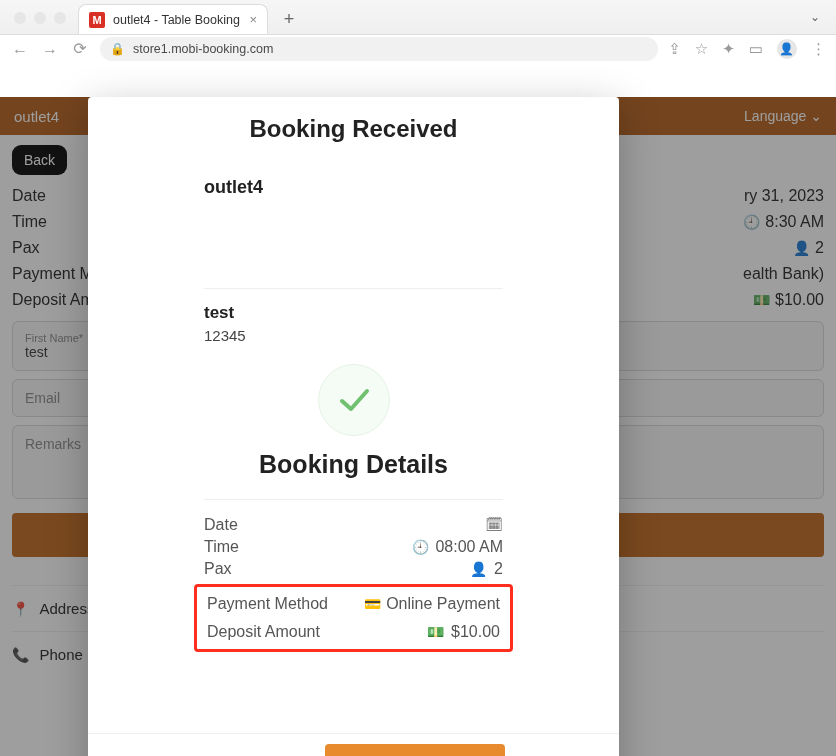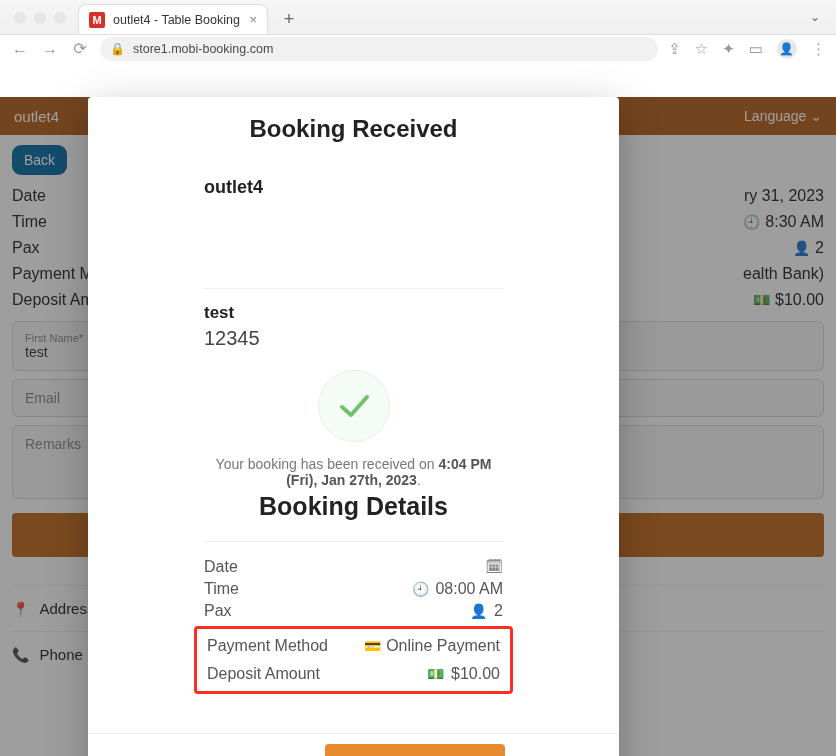--- a/index.html
+++ b/index.html
@@ -18,39 +18,39 @@
   .nav-btn { width:20px; text-align:center; color:#9a9a9a; font-size:16px; }
   .addr-bar { flex:1; height:24px; border-radius:14px; background:#f1f1f1; display:flex; align-items:center; padding:0 10px; gap:8px; font-size:12.5px; color:#4a4a4a; }
   .lock-icn { font-size:12px; color:#6f6f6f; }
   .right-icons { display:flex; gap:14px; color:#9a9a9a; font-size:15px; align-items:center; }
   .avatar-chip { width:20px; height:20px; border-radius:50%; background:#e6e6e6; display:flex; align-items:center; justify-content:center; font-size:12px; color:#555; }
   
   .page { position:relative; height:694px;margin-top:35px; }
   .topbar { height:38px; background:#b25b16; color:#fff; display:flex; align-items:center; padding:0 14px; justify-content:space-between; font-size:15px; }
   .lang { font-size:14px; }
   .content { padding:10px 12px; }
-  .back-btn { background:#0369a1; color:#fff; border:none; border-radius:9px; padding:7px 12px; font-size:14px; }
+  .back-btn { background:#000000; color:#fff; border:none; border-radius:9px; padding:7px 12px; font-size:14px; }
   .kv-row { display:flex; justify-content:space-between; font-size:16px; color:#222; padding:4px 0; }
   .kv-row .right { color:#222; }
   .input { width:100%; border:1px solid #d9d9d9; border-radius:6px; padding:10px 12px; font-size:14px; color:#333; margin-top:8px; background:#f7f7f7; }
   .input .label { font-size:11px; color:#888; }
   .textarea { height:74px; align-items:flex-start; display:flex; color:#888; }
   .section-row { display:flex; align-items:center; gap:10px; font-size:15px; color:#222; padding:14px 0; border-top:1px solid #eee; margin-top:28px; }
   .big-orange { height:44px; background:#c06418; border-radius:4px; margin-top:14px; }
   
   .overlay { position:absolute; inset:0; background:rgba(40,40,40,0.45); }
   
   .modal { position:absolute; top:0; left:88px; width:531px; height:694px; background:#fff; border-radius:4px 4px 0 0; box-shadow:0 10px 40px rgba(0,0,0,0.25); display:flex; flex-direction:column; overflow:hidden; }
   .modal-scroll { flex:1; overflow:hidden; padding:18px 0 0 0; }
   .modal h1.title { text-align:center; font-size:24px; font-weight:700; color:#222; }
   .m-inner { padding:0 116px; }
   .m-headline { margin-top:34px; font-size:18px; font-weight:700; color:#222; }
   .m-hr { border:none; border-top:1px solid #eee; margin:20px 0 14px; }
   .m-sub { font-size:17px; font-weight:700; color:#222; }
-  .m-small { font-size:20px; color:#444; margin-top:4px; }
+  .m-small { font-size:15px; color:#444; margin-top:4px; }
   .check-wrap { display:flex; justify-content:center; margin:20px 0 14px; }
   .check-circle { width:72px; height:72px; border-radius:50%; background:#f5fbf5; border:1px solid #e5f3e5; display:flex; align-items:center; justify-content:center; }
   .received-line { text-align:center; font-size:14px; color:#777; }
   .received-line b { color:#555; font-weight:700; }
   .details-title { text-align:center; font-size:25px; font-weight:700; color:#222; margin-top:4px; }
   .det-row { display:flex; justify-content:space-between; align-items:flex-start; font-size:16px; color:#555; padding:2px 0; }
   .det-row .val { color:#555; text-align:right; display:flex; align-items:center; gap:6px; }
   .det-row .val.col { flex-direction:column; align-items:flex-end; gap:0; }
   .icon { font-size:14px; color:#555; display:inline-block; }
   .highlight-box { border:3px solid #ff2e1f; border-radius:4px; padding:6px 10px; margin:4px -10px; }
@@ -155,23 +155,20 @@
         <div class="m-small">12345</div>
 
         <div class="check-wrap">
           <div class="check-circle">
             <svg class="check" width="44" height="44" viewBox="0 0 44 44">
                 <path d="M10 23 L19 31 L35 13"></path>
               </svg>
           </div>
         </div>
 
-        <div class="received-line">
-          <span>Your booking has been received on </span><b>4:04 PM (Fri), Jan 27th, 2023</b><span>.</span>
-        </div>
         <div class="details-title">Booking Details</div>
 
         <hr class="m-hr">
 
         <div class="det-row">
             <span>Date</span>
           <span class="val">
               <span class="icon">🗓</span>
             </span>
           </div>

